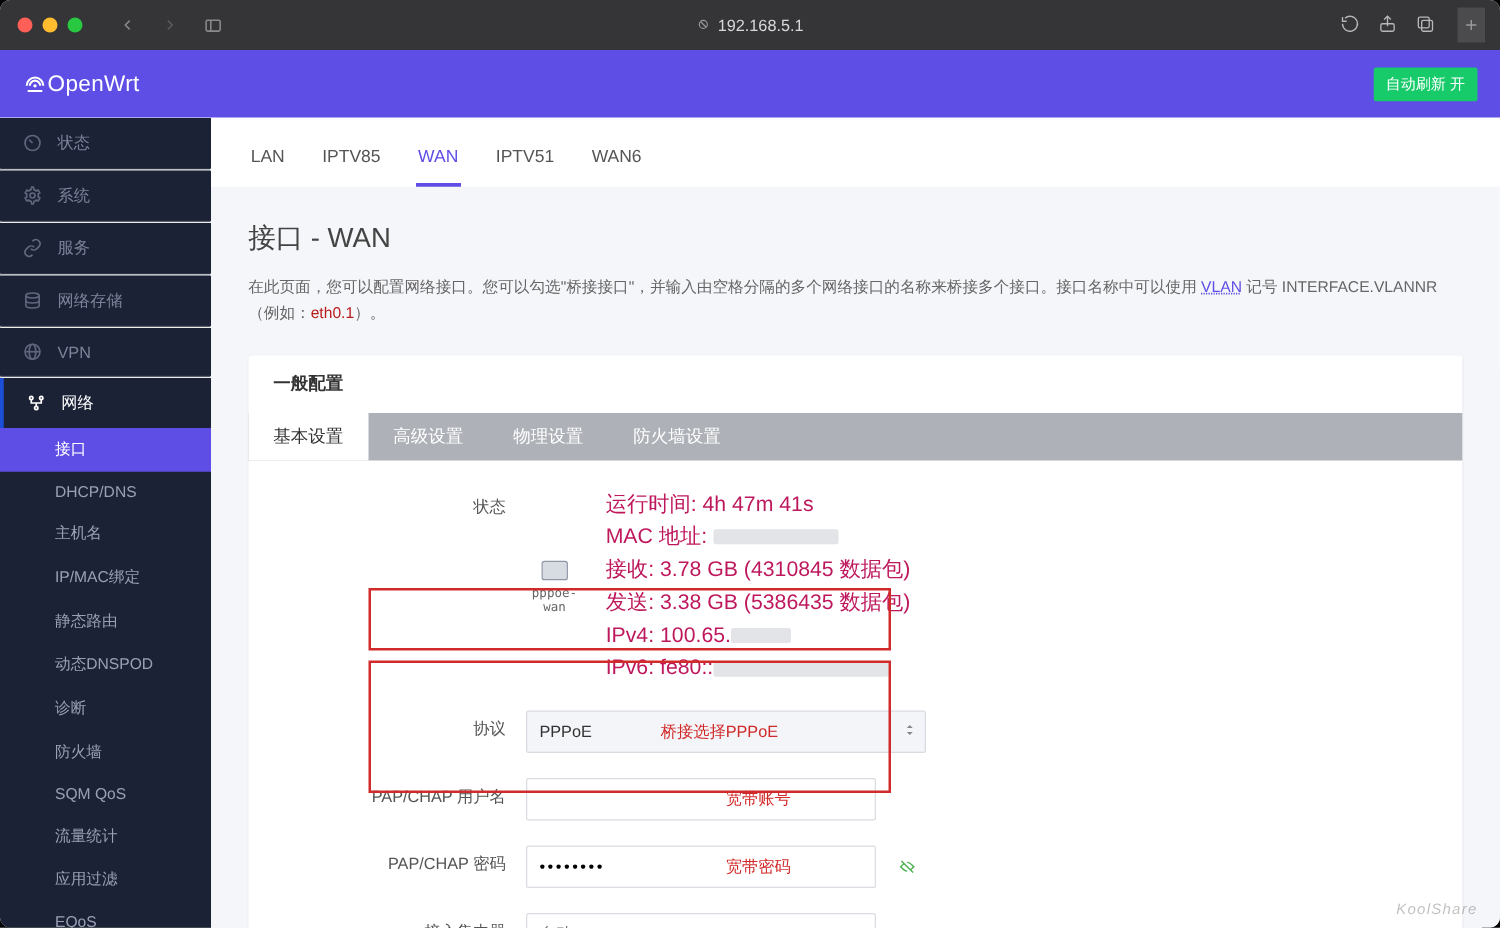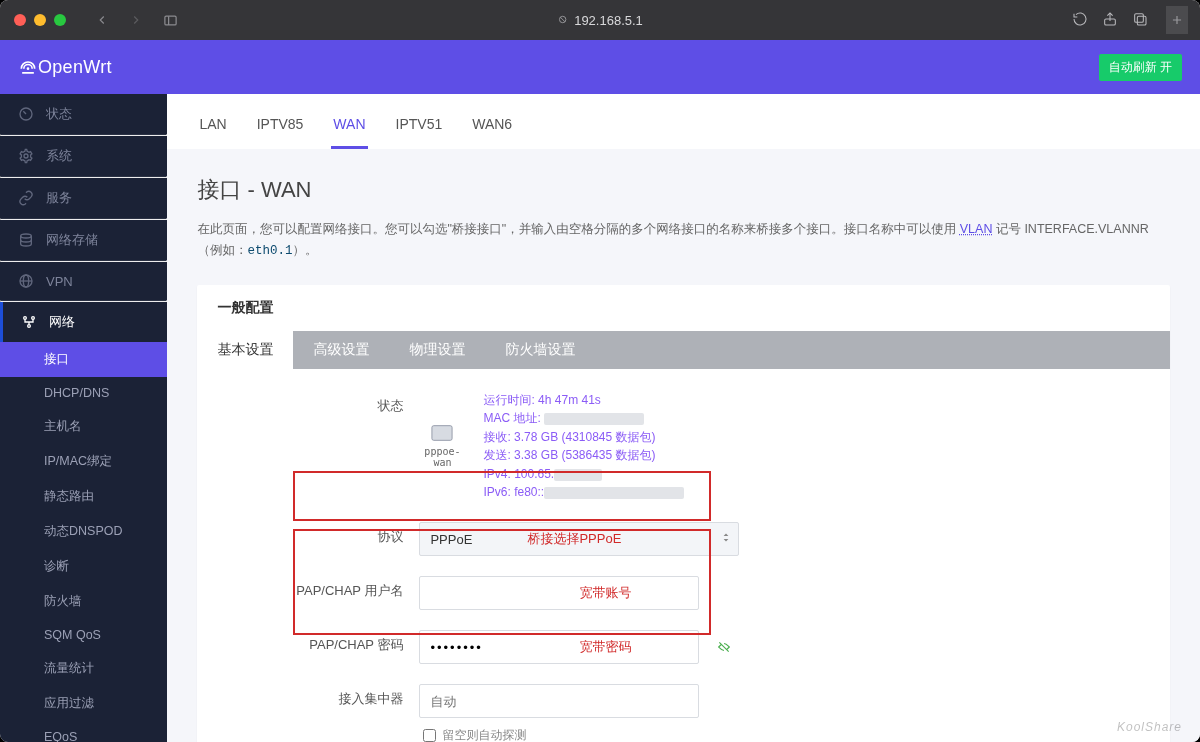--- a/index.html
+++ b/index.html
@@ -41,36 +41,36 @@
   .sub-item.selected{background:#5e4ee6;color:#fff;}
   .nav-group-active{border-left:3px solid #1d4ed8;}
   .main{flex:1 1 auto;background:#f5f6fa;overflow-y:auto;padding:0;}
   .iface-tabs{display:flex;gap:26px;padding:16px 30px 0;font-size:14px;background:#fff;}
   .iface-tab{padding:6px 2px 14px;cursor:pointer;color:#555;}
   .iface-tab.active{color:#5e4ee6;border-bottom:3px solid #5e4ee6;font-weight:500;}
   .page{padding:20px 30px;}
   .page h2{font-size:22px;font-weight:400;margin:6px 0 14px;color:#444;}
   .helptext{font-size:12.5px;color:#666;margin-bottom:22px;line-height:1.7;}
   .helptext a{color:#5e4ee6;text-decoration:underline dotted;}
-  .example{font-family:Liberation Mono, monospace;color:#0c4a6e;}
+  .example{font-family:Liberation Sans, sans-serif;color:#b91c1c;}
   .panel{background:#fff;border-radius:2px;box-shadow:0 1px 2px rgba(0,0,0,.05);}
   .panel-title{padding:14px 20px;font-size:14px;font-weight:600;color:#333;}
   .cfg-tabs{display:flex;background:#aeb1b7;}
   .cfg-tab{padding:10px 20px;font-size:14px;color:#fff;cursor:pointer;}
   .cfg-tab.active{background:#fff;color:#333;}
   .form{padding:12px 22px 20px;}
   .row{display:flex;align-items:flex-start;padding:10px 0;}
   .row .lbl{width:200px;text-align:right;padding-right:16px;padding-top:6px;font-size:13px;color:#555;}
   .row .ctl{flex:1 1 auto;position:relative;}
   .status-block{display:flex;align-items:center;gap:18px;}
   .iface-icon{width:46px;text-align:center;}
   .iface-icon .ic{width:22px;height:18px;margin:0 auto 4px;display:block;}
   .iface-icon .ic rect{fill:#d7dbe2;stroke:#8f96a5;stroke-width:1;}
   .iface-icon .ifn{font-size:10px;font-family:ui-monospace,Menlo,monospace;color:#666;}
-  .status-lines{font-size:12px;color:#8b5cf6;line-height:1.55;}
+  .status-lines{font-size:17px;color:#be185d;line-height:1.55;}
   .status-lines b{font-weight:500;}
   .field-input{width:280px;height:34px;border:1px solid #d9dce1;border-radius:2px;padding:0 10px;font-size:13px;background:#fff;}
   .pw{letter-spacing:2px;}
   .select{width:320px;height:34px;border:1px solid #d9dce1;border-radius:2px;padding:0 10px;font-size:13px;background:#f3f5f8;display:flex;align-items:center;position:relative;}
   .select .sel-arrow{position:absolute;right:8px;top:50%;transform:translateY(-50%);}
   .select .sel-arrow svg{width:8px;height:14px;fill:#888;}
   .pppoe-note{color:#d12a2a;font-size:13px;position:absolute;left:108px;top:8px;pointer-events:none;font-weight:500;}
   .inline-note{color:#d12a2a;font-size:13px;position:absolute;left:160px;top:8px;pointer-events:none;font-weight:500;}
   .redbox{border:2px solid #d12a2a;position:absolute;pointer-events:none;}
   .placeholder{color:#a21caf;}

